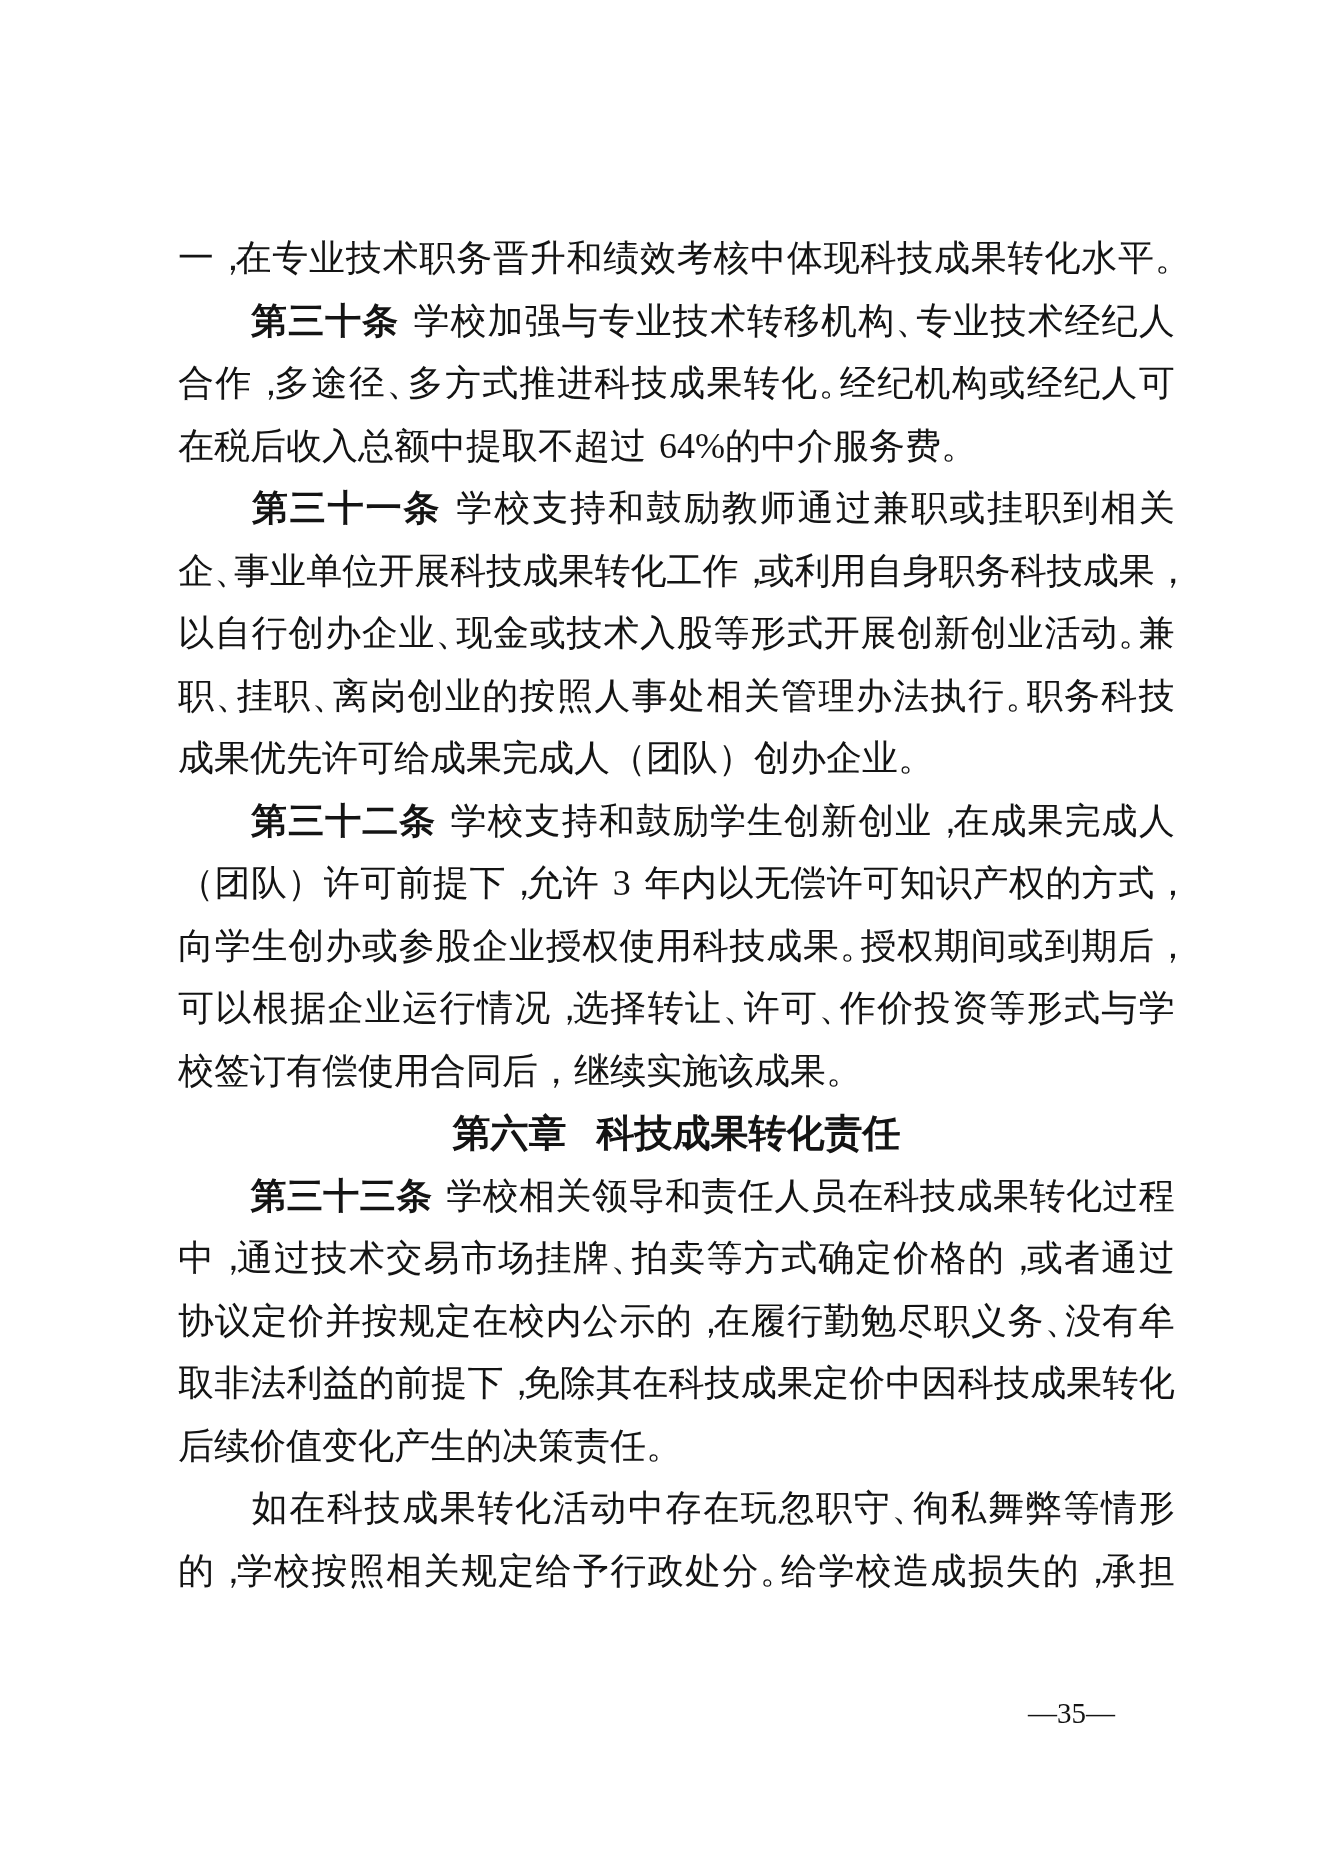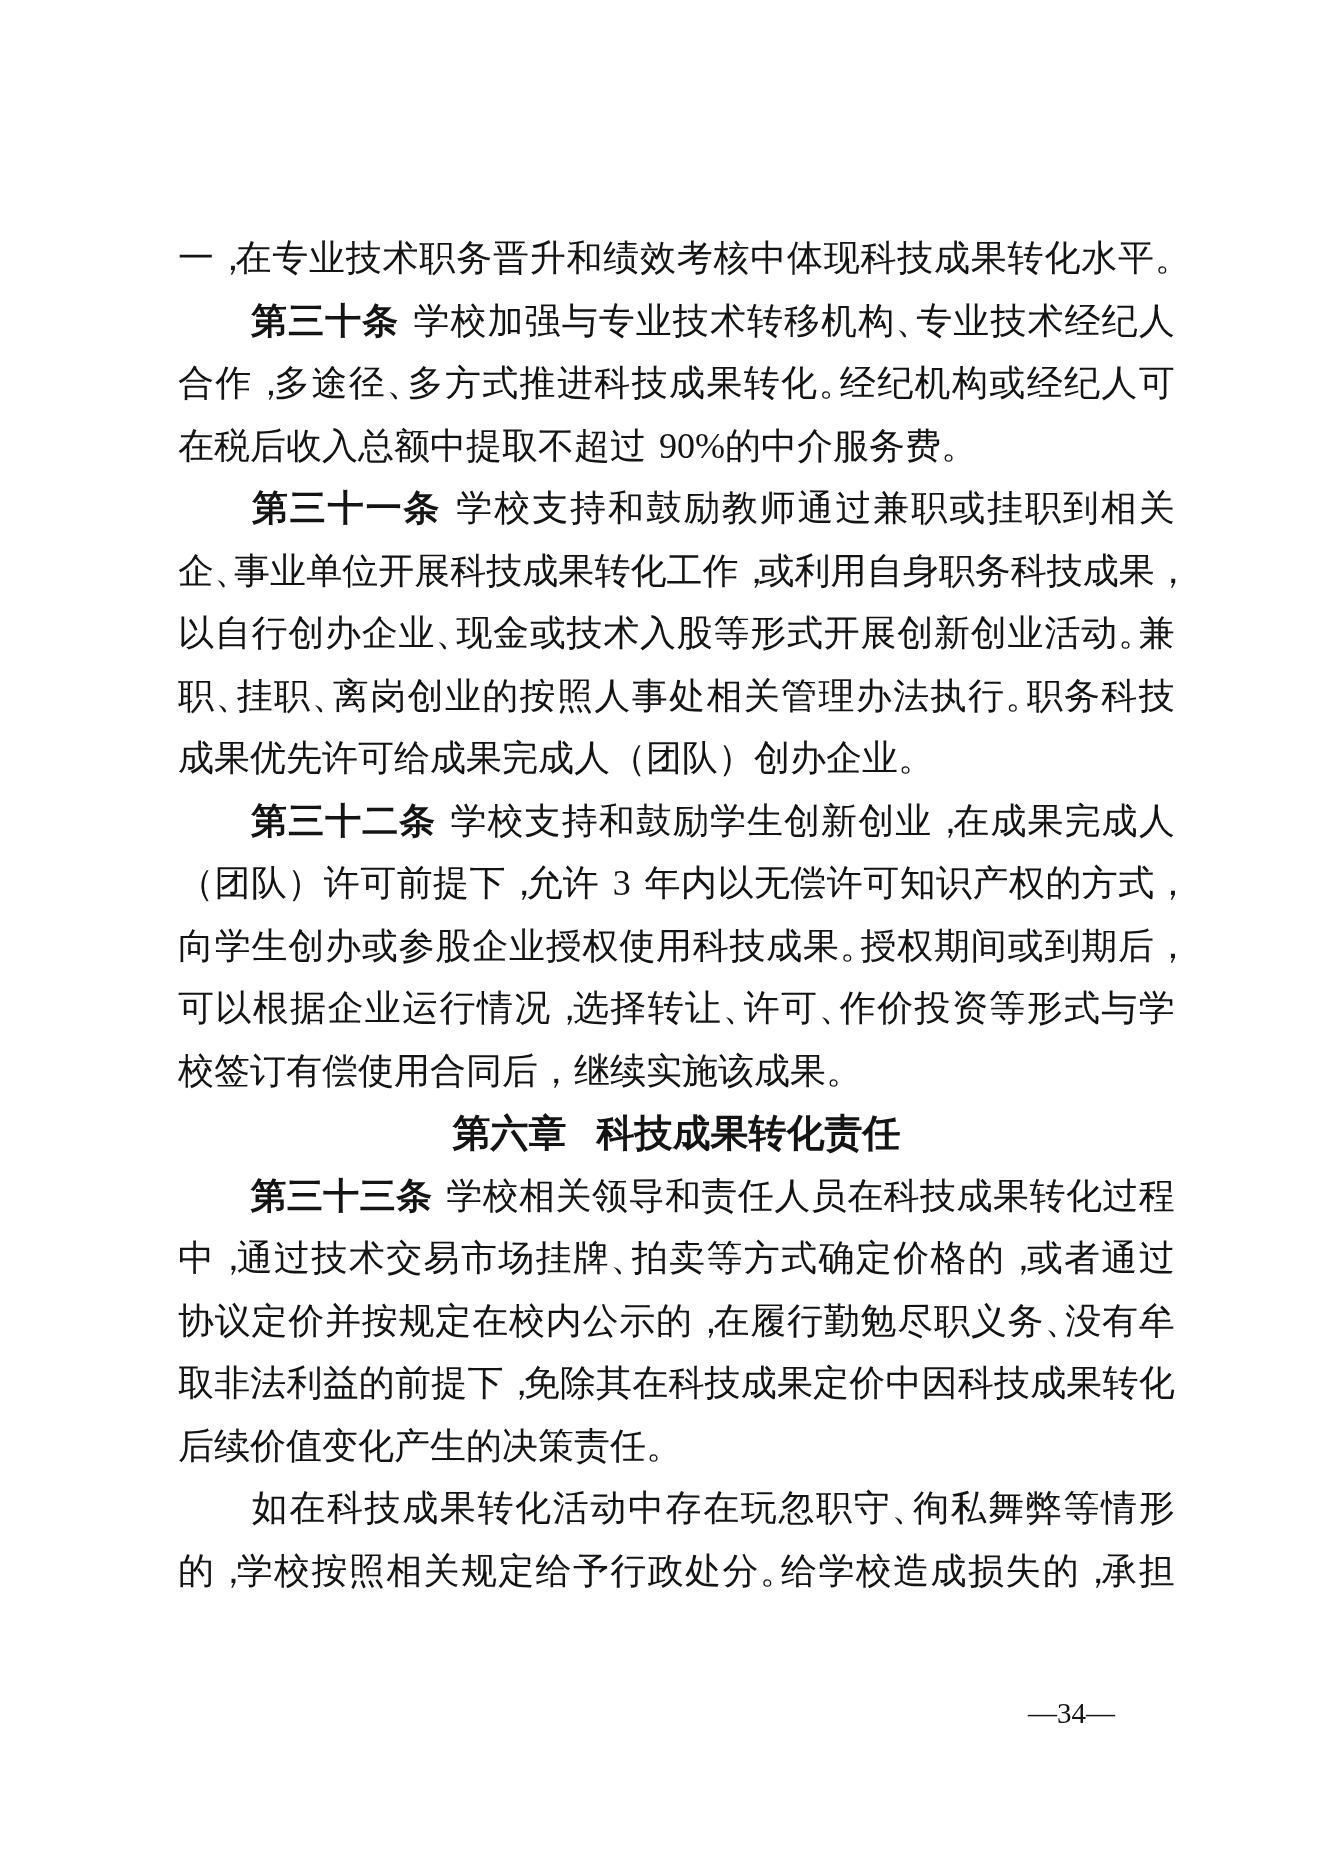--- a/index.html
+++ b/index.html
@@ -167,21 +167,21 @@
         <span class="ch">入</span>
         <span class="ch">总</span>
         <span class="ch">额</span>
         <span class="ch">中</span>
         <span class="ch">提</span>
         <span class="ch">取</span>
         <span class="ch">不</span>
         <span class="ch">超</span>
         <span class="ch">过</span>
         <span class="wsp"></span>
-        <span class="ch">90%</span>
+        <span class="ch">64%</span>
         <span class="ch">的</span>
         <span class="ch">中</span>
         <span class="ch">介</span>
         <span class="ch">服</span>
         <span class="ch">务</span>
         <span class="ch">费</span>
         <span class="ch p">。</span>
       </div>
       <div class="line justify">
         <span class="indent"></span>
@@ -668,14 +668,14 @@
         <span class="ch">造</span>
         <span class="ch">成</span>
         <span class="ch">损</span>
         <span class="ch">失</span>
         <span class="ch">的</span>
         <span class="ch p">，</span>
         <span class="ch">承</span>
         <span class="ch">担</span>
       </div>
     </div>
-  <div class="page-number">—34—</div>
+  <div class="page-number">—35—</div>
 </div>
 
 </body></html>

